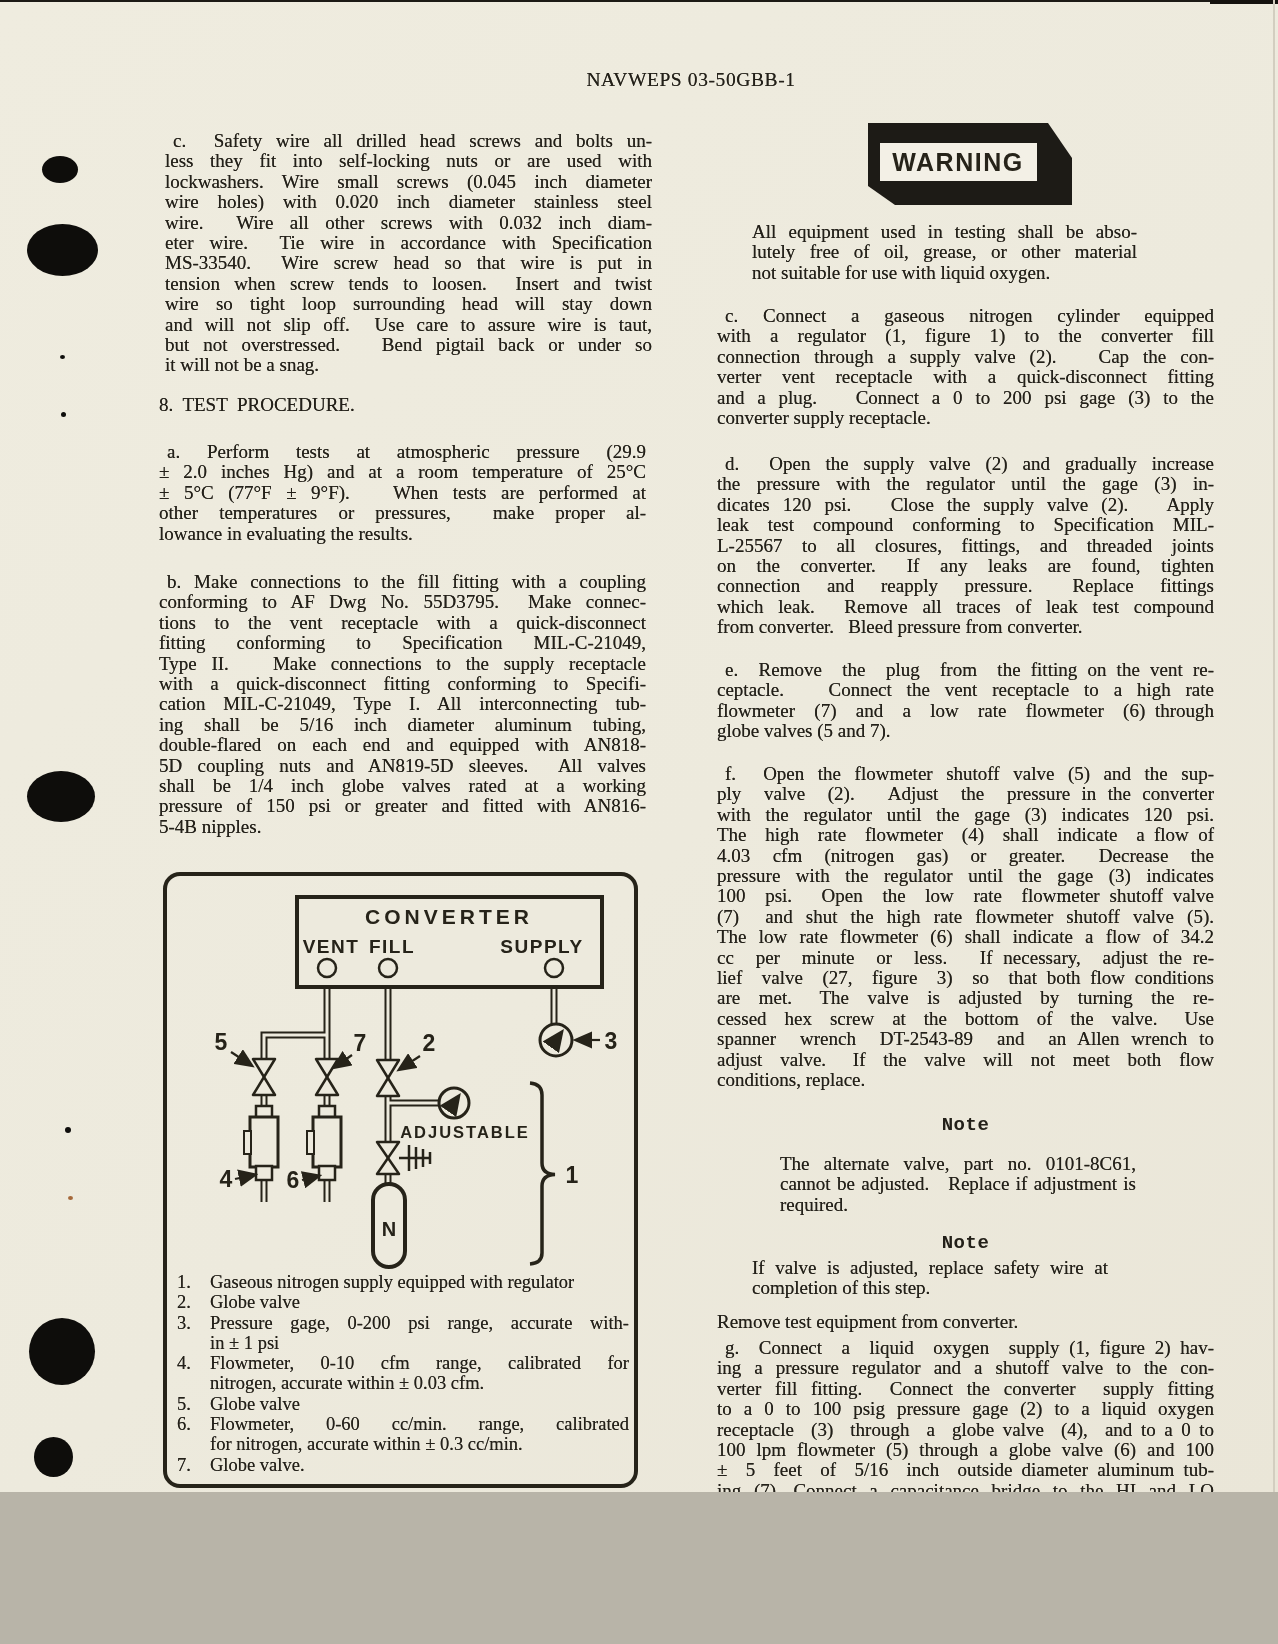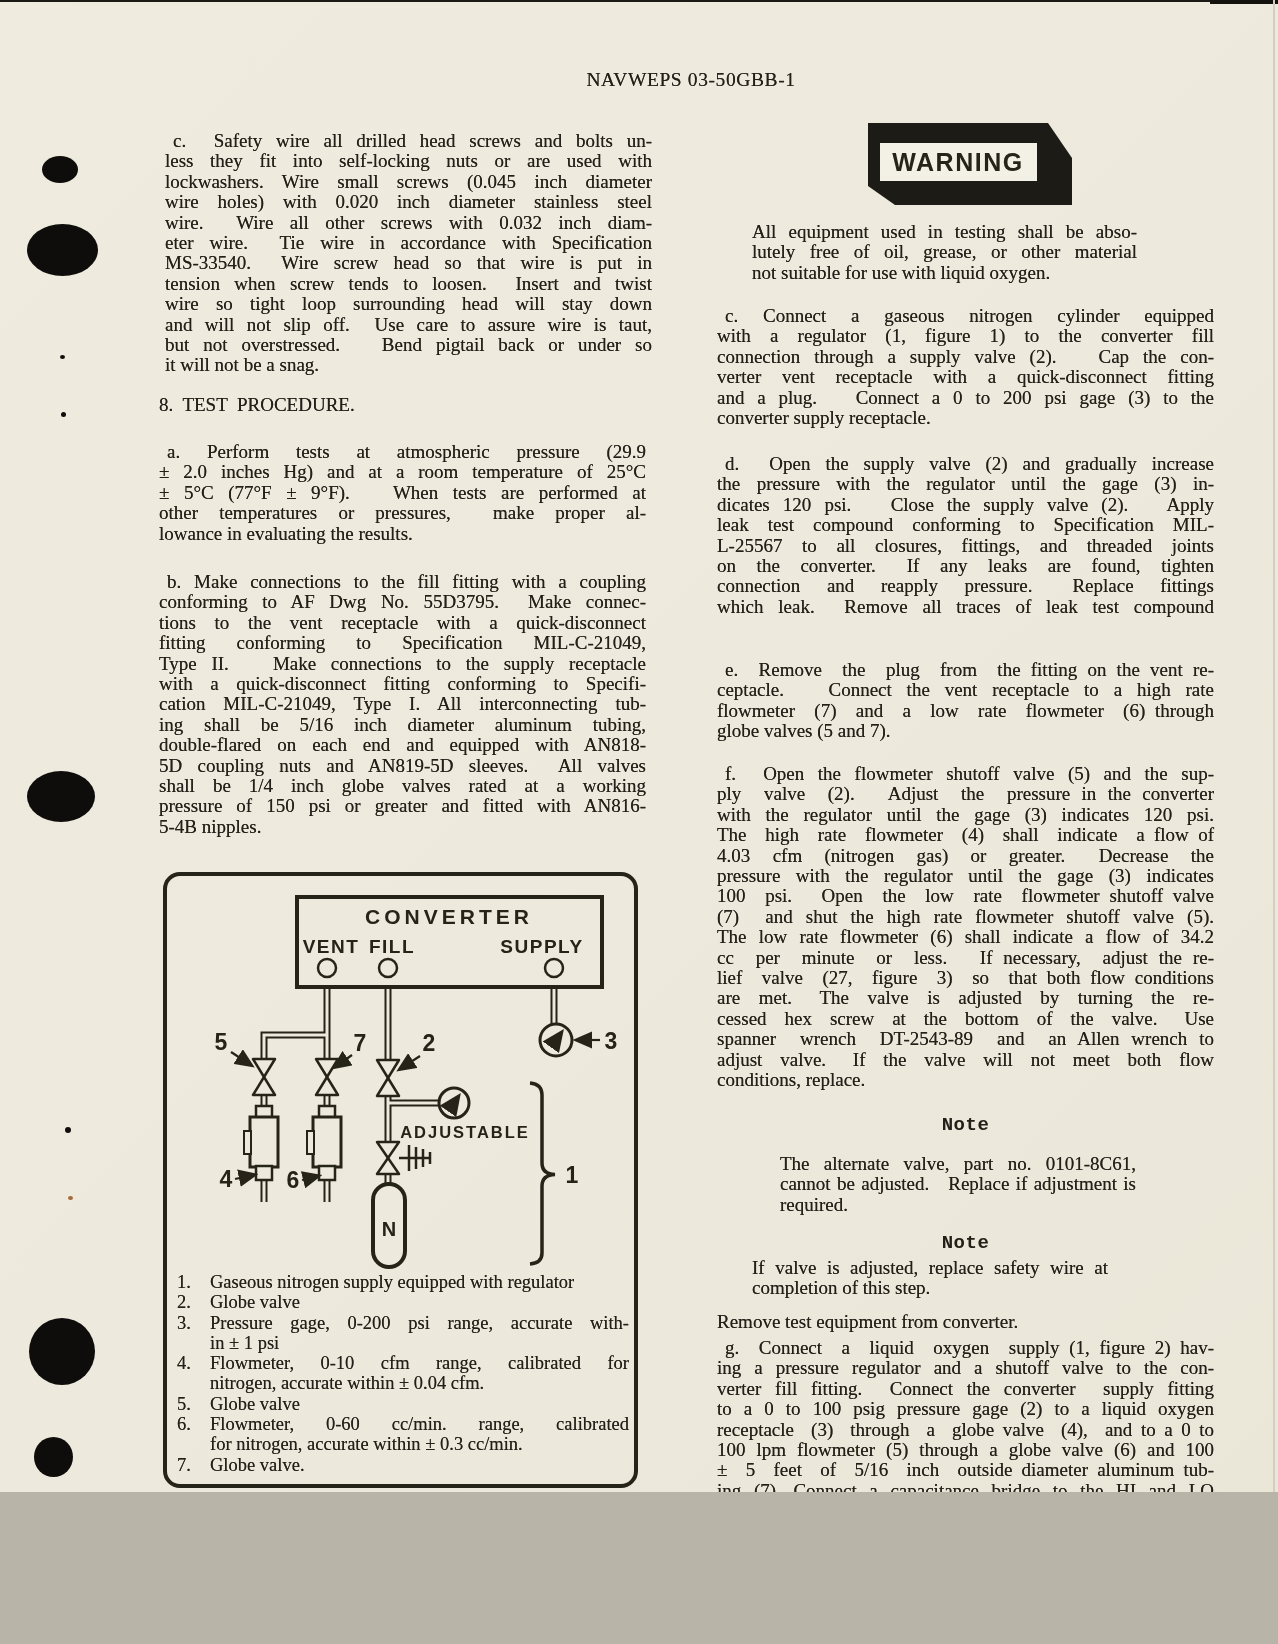--- a/index.html
+++ b/index.html
@@ -223,21 +223,21 @@
           <div class="lnum">3.</div>
           <div class="ltext">
             <div class="lln">Pressure gage, 0-200 psi range, accurate with-</div>
             <div class="lln lln-last">in ± 1 psi</div>
           </div>
         </div>
         <div class="lrow">
           <div class="lnum">4.</div>
           <div class="ltext">
             <div class="lln">Flowmeter,  0-10  cfm  range,  calibrated  for</div>
-            <div class="lln lln-last">nitrogen, accurate within ± 0.04 cfm.</div>
+            <div class="lln lln-last">nitrogen, accurate within ± 0.03 cfm.</div>
           </div>
         </div>
         <div class="lrow">
           <div class="lnum">5.</div>
           <div class="ltext">
             <div class="lln lln-last">Globe valve</div>
           </div>
         </div>
         <div class="lrow">
           <div class="lnum">6.</div>
@@ -280,20 +280,21 @@
 
   <div class="abs txt para" style="left:717px;top:454px;width:497px;">
       <div class="ln">d.  Open the supply valve (2) and gradually increase</div>
       <div class="ln">the pressure with the regulator until the gage (3) in-</div>
       <div class="ln">dicates 120 psi.   Close the supply valve (2).   Apply</div>
       <div class="ln">leak test compound conforming to Specification MIL-</div>
       <div class="ln">L-25567 to all closures, fittings, and threaded joints</div>
       <div class="ln">on  the  converter.   If  any  leaks  are  found,  tighten</div>
       <div class="ln">connection  and  reapply  pressure.   Replace  fittings</div>
       <div class="ln">which leak.  Remove all traces of leak test compound</div>
+      <div class="ln ln-last">from converter.   Bleed pressure from converter.</div>
     </div>
 
   <div class="abs txt para" style="left:717px;top:660px;width:497px;">
       <div class="ln">e.  Remove  the  plug  from  the fitting on the vent re-</div>
       <div class="ln">ceptacle.   Connect the vent receptacle to a high rate</div>
       <div class="ln">flowmeter  (7)  and  a  low  rate  flowmeter  (6) through</div>
       <div class="ln ln-last">globe valves (5 and 7).</div>
     </div>
 
   <div class="abs txt para" style="left:717px;top:764px;width:497px;">

